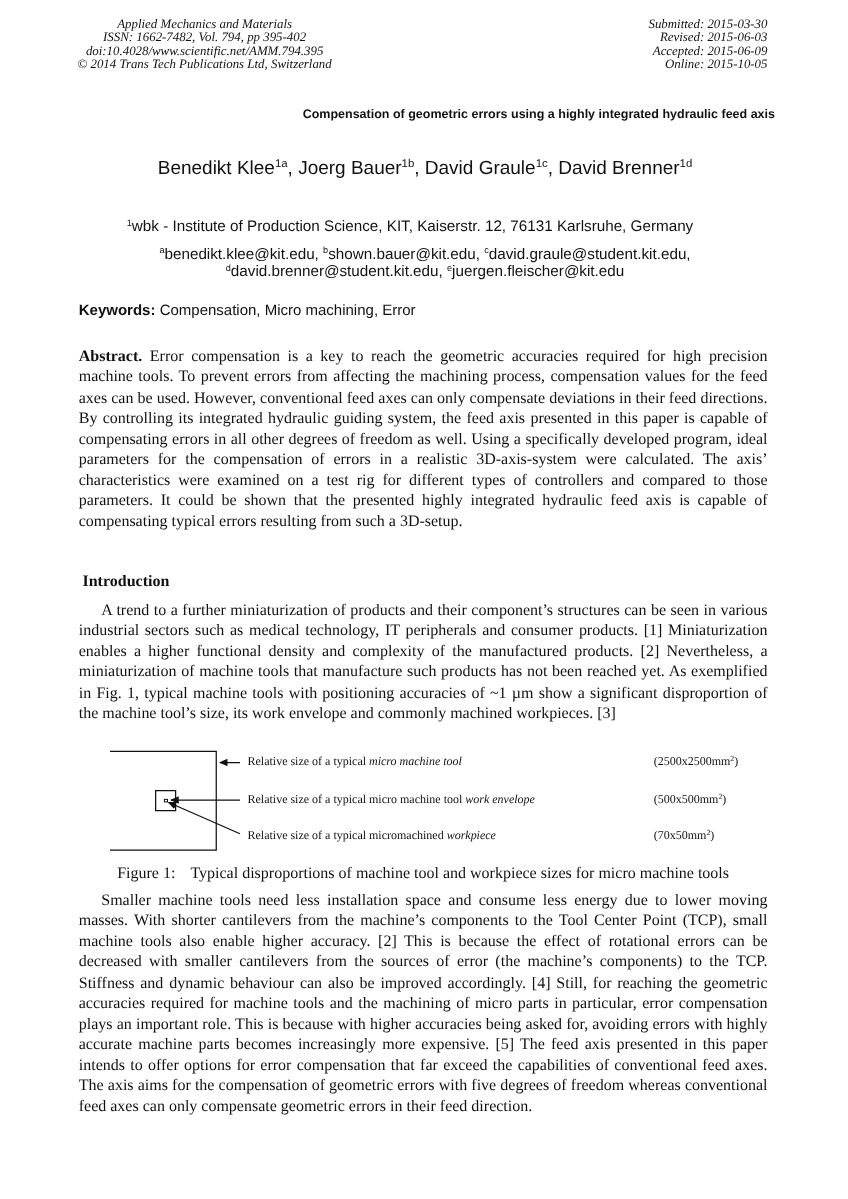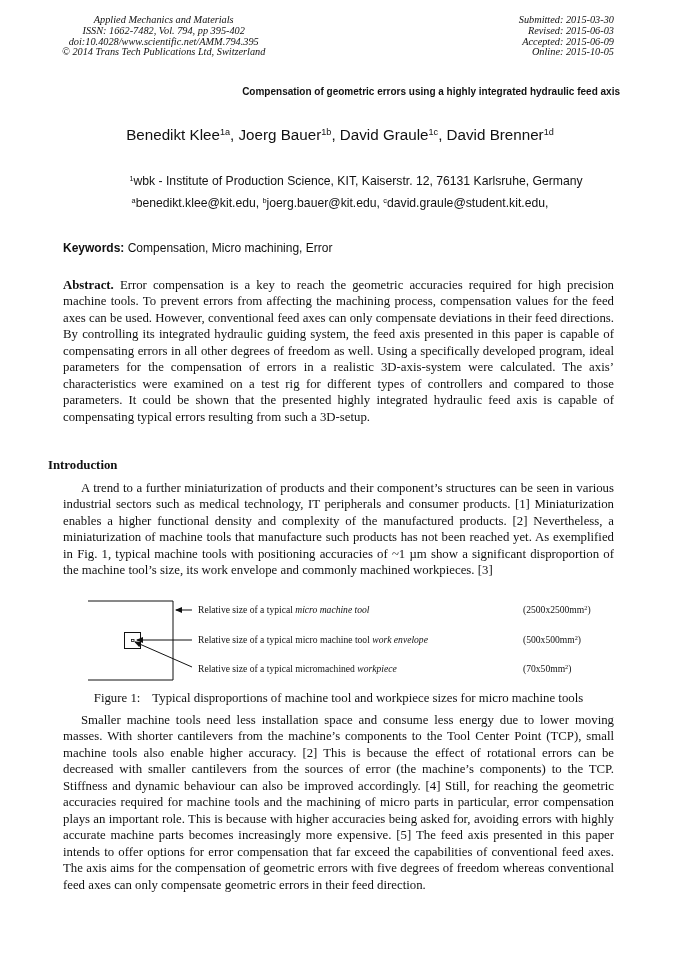--- a/index.html
+++ b/index.html
@@ -6,27 +6,27 @@
   body { width: 678px; height: 959px; position: relative; overflow: hidden; color: #111; }
   .serif { font-family: "Liberation Serif", "DejaVu Serif", serif; }
   .sans { font-family: "Liberation Sans", "DejaVu Sans", sans-serif; }
 
   .hdr-left { position: absolute; left: 62px; top: 15px; font-size: 10.3px; line-height: 10.8px; font-style: italic; text-align: center; }
   .hdr-right { position: absolute; right: 64px; top: 15px; font-size: 10.3px; line-height: 10.8px; font-style: italic; text-align: right; }
 
   .title { position: absolute; left: 60px; width: 560px; top: 83px; text-align: right; font-weight: bold; font-size: 10px; line-height: 18px; }
   .authors { position: absolute; left: 60px; width: 560px; top: 122px; text-align: center; font-size: 15.2px; line-height: 25px; }
   .authors sup, .affil sup, .emails sup { font-size: 0.6em; vertical-align: 0.6em; line-height: 0; text-align: center; }
-  .affil { position: absolute; left: 76px; width: 560px; top: 174px; text-align: center; font-size: 12.2px; line-height: 15px; }
+  .affil { position: absolute; left: 48px; width: 560px; top: 174px; text-align: center; font-size: 12.2px; line-height: 15px; }
   .emails { position: absolute; left: 60px; width: 560px; top: 196px; text-align: center; font-size: 12.2px; line-height: 14px; }
   .keywords { position: absolute; left: 63px; top: 241px; font-size: 12px; line-height: 15px; }
 
   .para { position: absolute; left: 63px; width: 551px; font-size: 12.8px; line-height: 16.45px; text-align: justify; }
   .abstract { top: 277px; }
-  .intro-h { position: absolute; left: 48px; top: 458px; font-size: 12.8px; font-weight: bold; }
+  .intro-h { position: absolute; left: 66px; top: 458px; font-size: 12.8px; font-weight: bold; }
   .intro-p1 { top: 480px; text-indent: 18px; }
   .intro-p2 { top: 712px; text-indent: 18px; }
 
   .figure { position: absolute; left: 0; top: 596px; width: 540px; height: 90px; }
   .fig-label { position: absolute; left: 198px; font-size: 9.6px; line-height: 11px; white-space: nowrap; }
   .fig-size { position: absolute; left: 523px; font-size: 9.6px; line-height: 11px; white-space: nowrap; }
   .fig-size sup { font-size: 0.65em; vertical-align: 0.5em; line-height: 0; }
   .caption { position: absolute; left: 63px; width: 551px; top: 690px; text-align: center; font-size: 12.8px; line-height: 16px; }
   .caption .num { margin-right: 12px; }
 </style>
@@ -51,21 +51,24 @@
 <div class="authors sans">
   <div>
     <span><span>Benedikt Klee</span><sup>1a</sup><span>, </span></span><span><span>Joerg Bauer</span><sup>1b</sup><span>, </span></span><span><span>David Graule</span><sup>1c</sup><span>, </span></span><span><span>David Brenner</span><sup>1d</sup></span>
   </div>
 </div>
 
 <div class="affil sans"><sup>1</sup><span>wbk - Institute of Production Science, KIT, Kaiserstr. 12, 76131 Karlsruhe, Germany</span></div>
 
 <div class="emails sans">
   <div>
-    <sup>a</sup><span>benedikt.klee@kit.edu, </span><sup>b</sup><span>joerg.bauer@kit.edu, </span><sup>c</sup><span>david.graule@student.kit.edu,</span>
+    <sup>a</sup><span>benedikt.klee@kit.edu, </span><sup>b</sup><span>shown.bauer@kit.edu, </span><sup>c</sup><span>david.graule@student.kit.edu,</span>
+  </div>
+  <div>
+    <sup>d</sup><span>david.brenner@student.kit.edu, </span><sup>e</sup><span>juergen.fleischer@kit.edu</span>
   </div>
 </div>
 
 <div class="keywords sans"><b>Keywords:</b> <span>Compensation, Micro machining, Error</span></div>
 
 <div class="para abstract serif"><b>Abstract.</b> <span>Error compensation is a key to reach the geometric accuracies required for high precision machine tools. To prevent errors from affecting the machining process, compensation values for the feed axes can be used. However, conventional feed axes can only compensate deviations in their feed directions. By controlling its integrated hydraulic guiding system, the feed axis presented in this paper is capable of compensating errors in all other degrees of freedom as well. Using a specifically developed program, ideal parameters for the compensation of errors in a realistic 3D-axis-system were calculated. The axis’ characteristics were examined on a test rig for different types of controllers and compared to those parameters. It could be shown that the presented highly integrated hydraulic feed axis is capable of compensating typical errors resulting from such a 3D-setup.</span></div>
 
 <div class="intro-h serif">Introduction</div>
 <div class="para intro-p1 serif">A trend to a further miniaturization of products and their component’s structures can be seen in various industrial sectors such as medical technology, IT peripherals and consumer products. [1] Miniaturization enables a higher functional density and complexity of the manufactured products. [2] Nevertheless, a miniaturization of machine tools that manufacture such products has not been reached yet. As exemplified in Fig. 1, typical machine tools with positioning accuracies of ~1 µm show a significant disproportion of the machine tool’s size, its work envelope and commonly machined workpieces. [3]</div>
 

